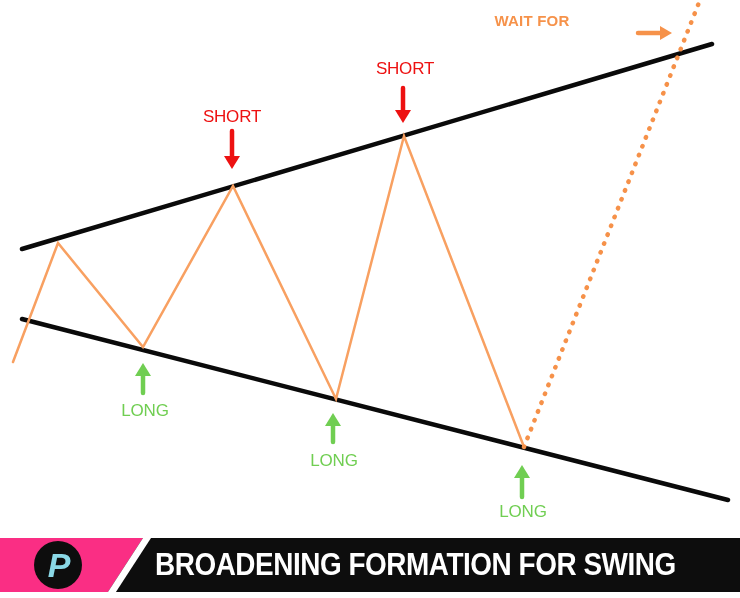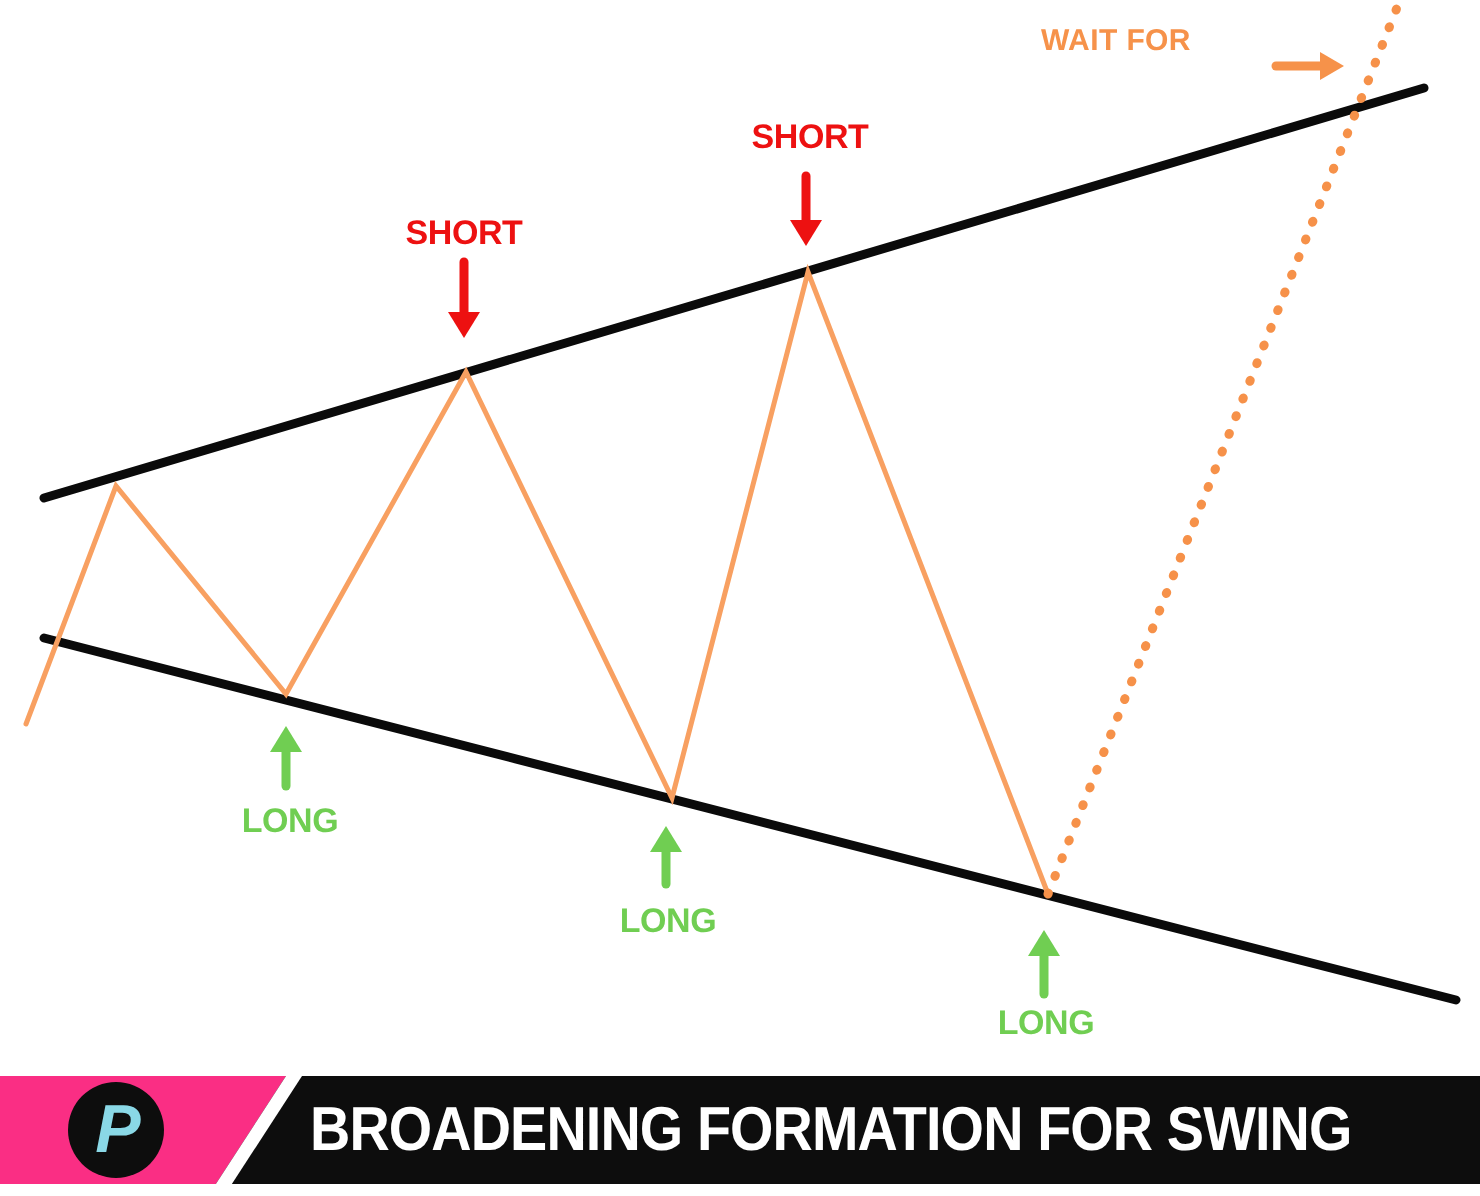--- a/index.html
+++ b/index.html
@@ -3,21 +3,21 @@
 <meta charset="utf-8">
 <style>
   html,body{margin:0;padding:0;background:#ffffff;}
   .stage{
     position:relative;width:740px;height:598px;background:#ffffff;
     overflow:hidden;font-family:"Liberation Sans", sans-serif;
   }
   #chart{position:absolute;left:0;top:0;}
   .lbl{
     position:absolute;transform:translateX(-50%);
-    font-weight:bold;font-size:17px;letter-spacing:-0.2px;white-space:nowrap;
+    font-weight:normal;font-size:17px;letter-spacing:-0.2px;white-space:nowrap;
   }
   .lbl-short{color:#ED1111;}
   .lbl-long{color:#70CE52;}
   .lbl-confirm{
     position:absolute;transform:translateX(-50%);
     color:#F6924A;font-weight:bold;font-size:15px;line-height:20px;
     text-align:center;letter-spacing:0.2px;white-space:nowrap;
   }
   .banner{
     position:absolute;left:0;top:538px;width:740px;height:54px;
@@ -69,21 +69,21 @@
       <polygon points="660,26 660,40 672,33" fill="#F6924A"></polygon>
     </svg>
 
   <div class="lbl lbl-short" style="left:232px;top:107px;">SHORT</div>
   <div class="lbl lbl-short" style="left:405px;top:59px;">SHORT</div>
 
   <div class="lbl lbl-long" style="left:145px;top:401px;">LONG</div>
   <div class="lbl lbl-long" style="left:334px;top:451px;">LONG</div>
   <div class="lbl lbl-long" style="left:523px;top:502px;">LONG</div>
 
-  <div class="lbl-confirm" style="left:558px;top:11px;">
+  <div class="lbl-confirm" style="left:532px;top:11px;">
     <div>WAIT FOR</div>
   </div>
 
   <div class="banner">
     <div class="banner-pink"></div>
     <div class="banner-stripe"></div>
     <div class="logo-circle">
       <span class="logo-letter">P</span>
     </div>
     <div class="banner-title">BROADENING FORMATION FOR SWING</div>

